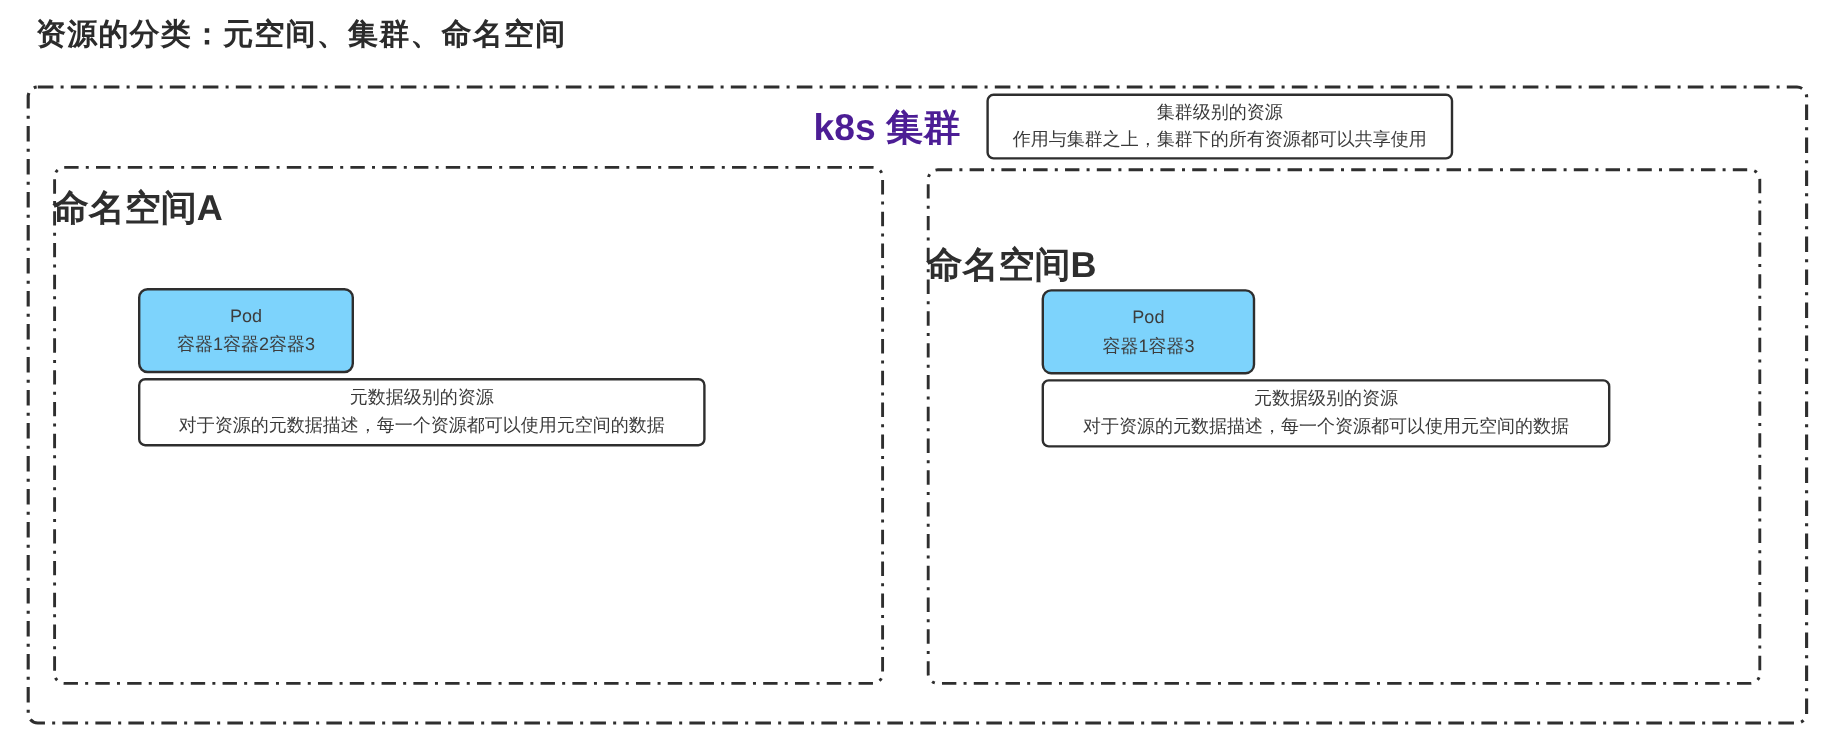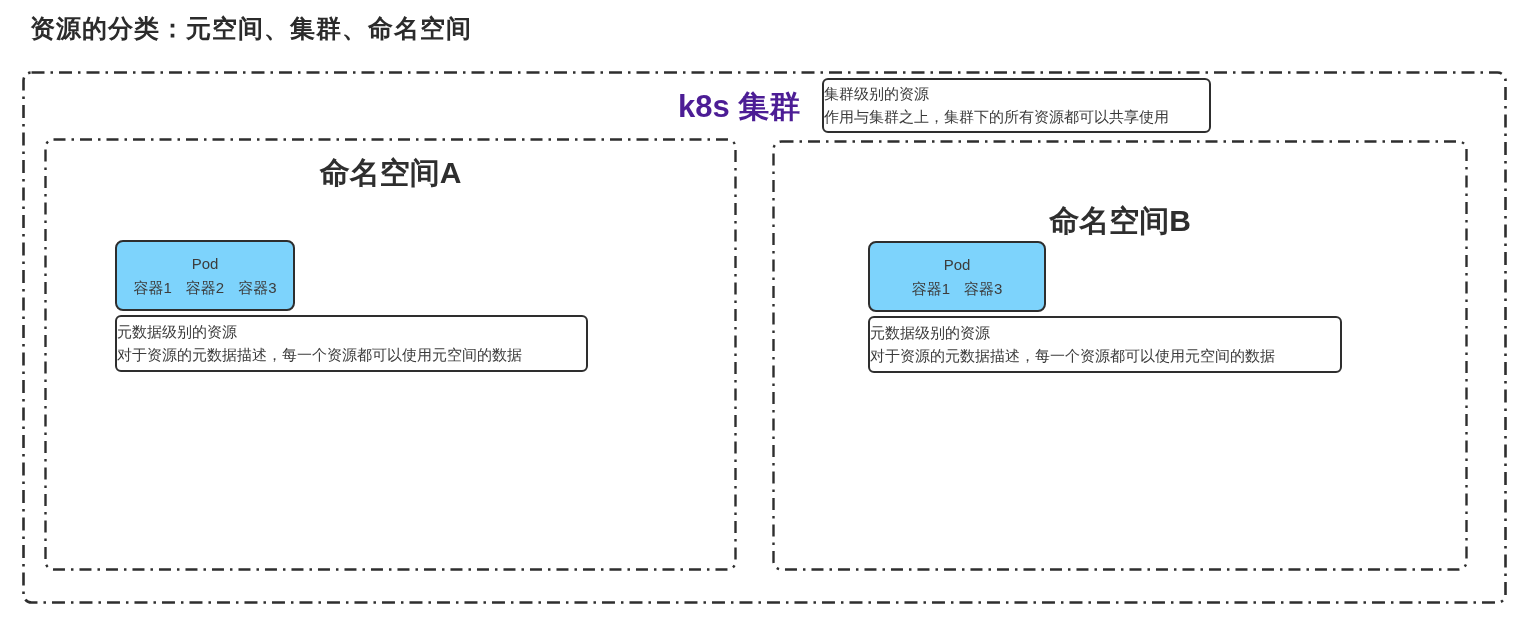--- a/index.html
+++ b/index.html
@@ -33,37 +33,37 @@
     left: 678px;
     top: 86px;
     font-size: 31px;
     font-weight: bold;
     color: #4c1d95;
     white-space: nowrap;
   }
 
   .ns-label {
     position: absolute;
-    text-align: center;
     font-size: 30px;
     font-weight: bold;
     color: #2e2e2e;
     white-space: nowrap;
   }
   .ns-label.ns-a { left: 44px;  width: 693px; top: 153px; }
   .ns-label.ns-b { left: 772px; width: 696px; top: 153px; margin-top: 48px; }
 
   .note {
     position: absolute;
     background: #ffffff;
     border: 2px solid #2e2e2e;
     border-radius: 6px;
     display: flex;
     flex-direction: column;
     justify-content: center;
+    text-align: center;
     font-size: 15px;
     line-height: 1.5;
     color: #3a3a3a;
     z-index: 3;
     white-space: nowrap;
   }
   .note.cluster-note { left: 822px; top: 78px;  width: 389px; height: 55px; }
   .note.ns-note      { left: 523px; top: 146px; width: 440px; height: 56px; }
   .note.meta-note-a  { left: 115px; top: 315px; width: 473px; height: 57px; }
   .note.meta-note-b  { left: 868px; top: 316px; width: 474px; height: 57px; }
@@ -77,21 +77,21 @@
     flex-direction: column;
     justify-content: center;
     align-items: center;
     font-size: 15px;
     line-height: 1.55;
     color: #3c3c3c;
     z-index: 2;
   }
   .pod.pod-a { left: 115px; top: 240px; width: 180px; height: 71px; }
   .pod.pod-b { left: 868px; top: 241px; width: 178px; height: 71px; }
-  .pod .containers { display: flex; gap: 14px; }
+  .pod .containers { display: flex; gap: 0; }
 </style>
 </head>
 <body>
 
 <div class="canvas">
 
   <div class="page-title">资源的分类：元空间、集群、命名空间</div>
 
   <svg class="dashrect" style="left:22px; top:71px;" width="1485" height="533">
     <rect x="1.5" y="1.5" width="1482" height="530" rx="8" fill="none" stroke="#2e2e2e" stroke-width="2.6" stroke-dasharray="13 6 2.5 6"></rect>

